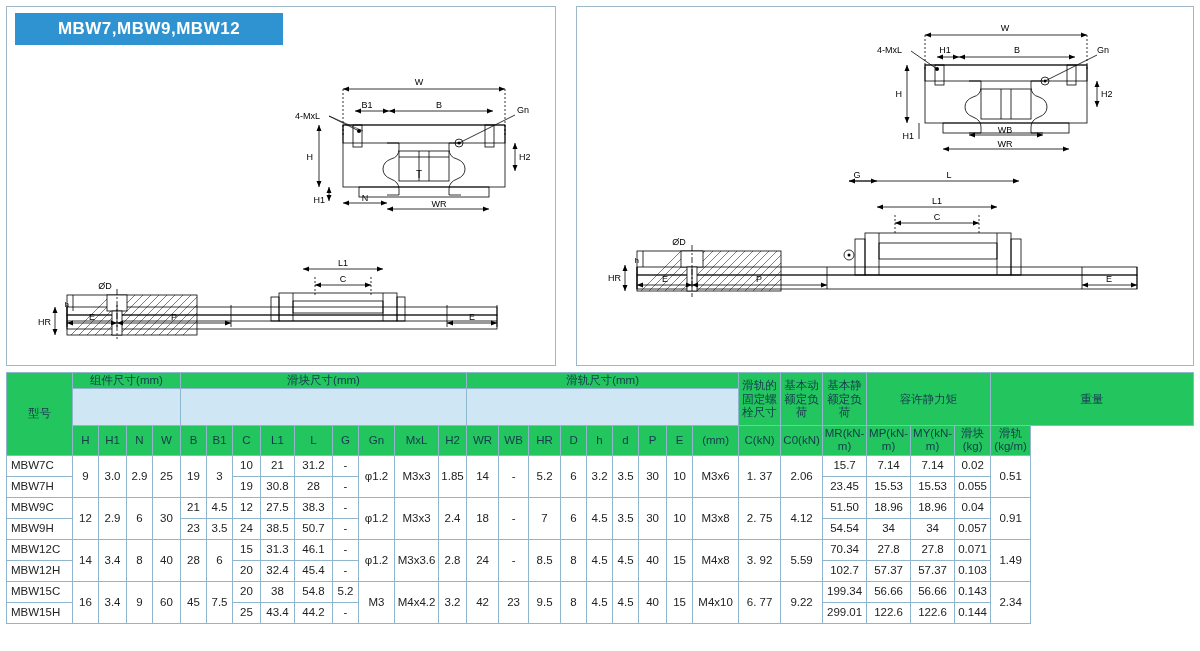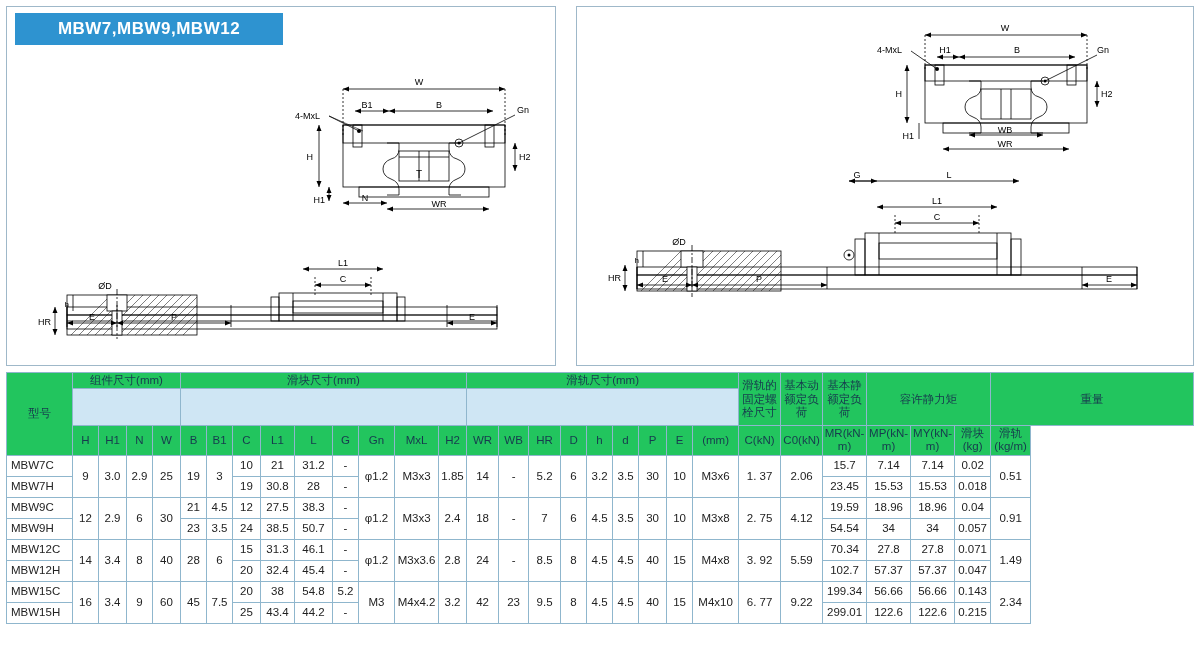--- a/index.html
+++ b/index.html
@@ -520,21 +520,21 @@
 
         <tr>
           <td class="model">MBW7H</td>
           <td>19</td>
           <td>30.8</td>
           <td>28</td>
           <td>-</td>
           <td>23.45</td>
           <td>15.53</td>
           <td>15.53</td>
-          <td>0.018</td>
+          <td>0.055</td>
         </tr>
 
         <tr>
           <td class="model">MBW9C</td>
           <td rowspan="2">12</td>
           <td rowspan="2">2.9</td>
           <td rowspan="2">6</td>
           <td rowspan="2">30</td>
           <td>21</td>
           <td>4.5</td>
@@ -549,21 +549,21 @@
           <td rowspan="2">-</td>
           <td rowspan="2">7</td>
           <td rowspan="2">6</td>
           <td rowspan="2">4.5</td>
           <td rowspan="2">3.5</td>
           <td rowspan="2">30</td>
           <td rowspan="2">10</td>
           <td rowspan="2">M3x8</td>
           <td rowspan="2">2. 75</td>
           <td rowspan="2">4.12</td>
-          <td>19.59</td>
+          <td>51.50</td>
           <td>18.96</td>
           <td>18.96</td>
           <td>0.04</td>
           <td rowspan="2">0.91</td>
         </tr>
 
         <tr>
           <td class="model">MBW9H</td>
           <td>23</td>
           <td>3.5</td>
@@ -612,21 +612,21 @@
 
         <tr>
           <td class="model">MBW12H</td>
           <td>20</td>
           <td>32.4</td>
           <td>45.4</td>
           <td>-</td>
           <td>102.7</td>
           <td>57.37</td>
           <td>57.37</td>
-          <td>0.047</td>
+          <td>0.103</td>
         </tr>
 
         <tr>
           <td class="model">MBW15C</td>
           <td rowspan="2">16</td>
           <td rowspan="2">3.4</td>
           <td rowspan="2">9</td>
           <td rowspan="2">60</td>
           <td rowspan="2">45</td>
           <td rowspan="2">7.5</td>
@@ -657,20 +657,20 @@
 
         <tr>
           <td class="model">MBW15H</td>
           <td>25</td>
           <td>43.4</td>
           <td>44.2</td>
           <td>-</td>
           <td>299.01</td>
           <td>122.6</td>
           <td>122.6</td>
-          <td>0.215</td>
+          <td>0.144</td>
         </tr>
 
       </tbody>
     </table>
   </div>
 
 </div>
 
 </body></html>

